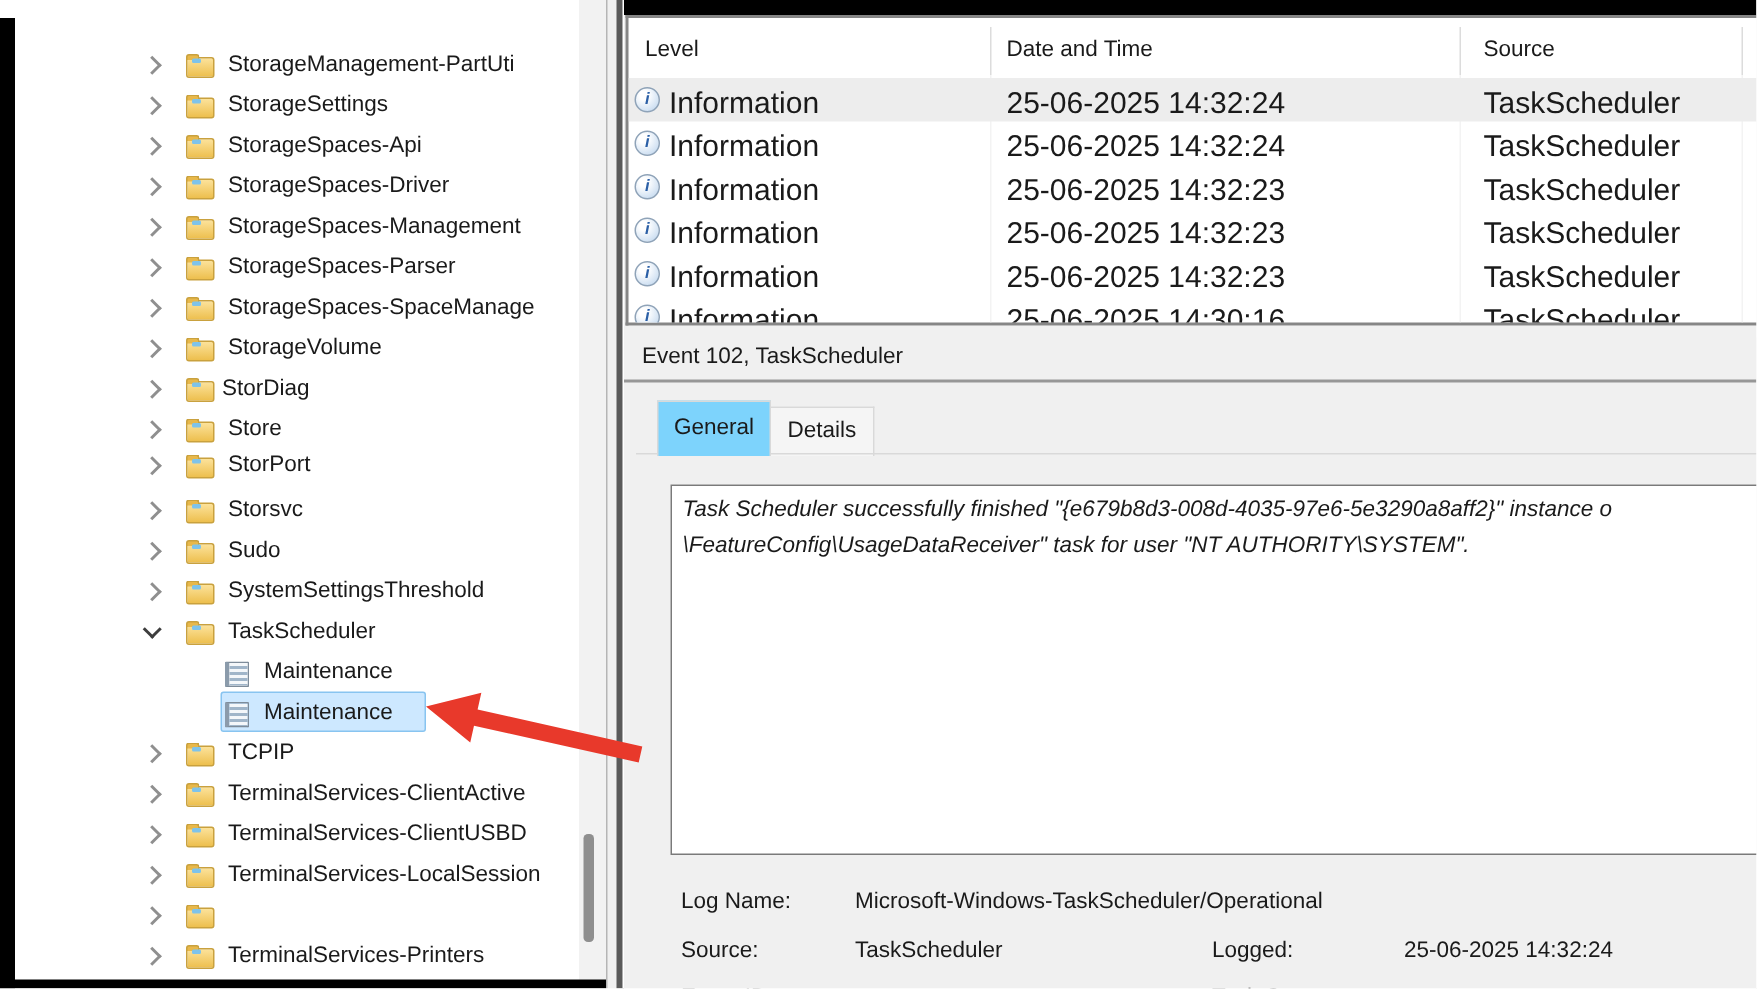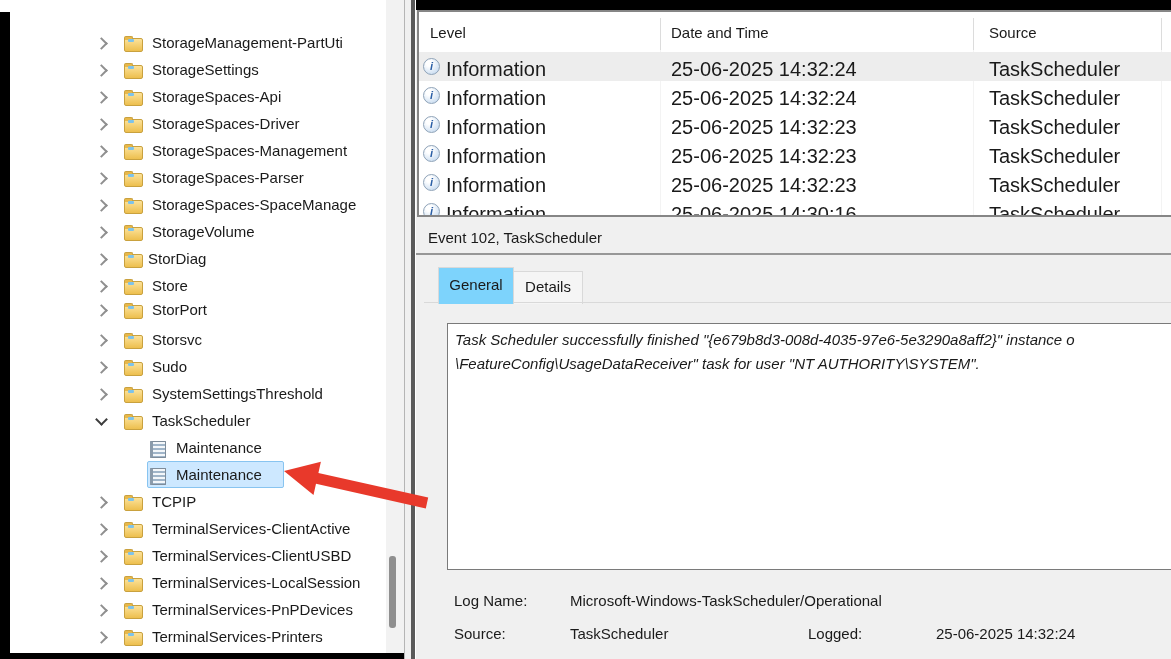--- a/index.html
+++ b/index.html
@@ -177,21 +177,20 @@
         <span class="tree-label" style="left: 152px;">TerminalServices-ClientUSBD</span>
       </div>
       <div class="tree-row" style="top: 570px;">
         <span class="chev collapsed" style="left: 97px;"></span>
         <span class="folder" style="left: 124px;"></span>
         <span class="tree-label" style="left: 152px;">TerminalServices-LocalSession</span>
       </div>
       <div class="tree-row" style="top: 597px;">
         <span class="chev collapsed" style="left: 97px;"></span>
         <span class="folder" style="left: 124px;"></span>
-        <span class="tree-label" style="left: 152px;">TerminalServices-PnPDevices</span>
       </div>
       <div class="tree-row" style="top: 624px;">
         <span class="chev collapsed" style="left: 97px;"></span>
         <span class="folder" style="left: 124px;"></span>
         <span class="tree-label" style="left: 152px;">TerminalServices-Printers</span>
       </div>
       <div class="tree-row" style="top: 651px;"></div>
     </div>
 
   <div id="tree-scroll-track" class="abs">

